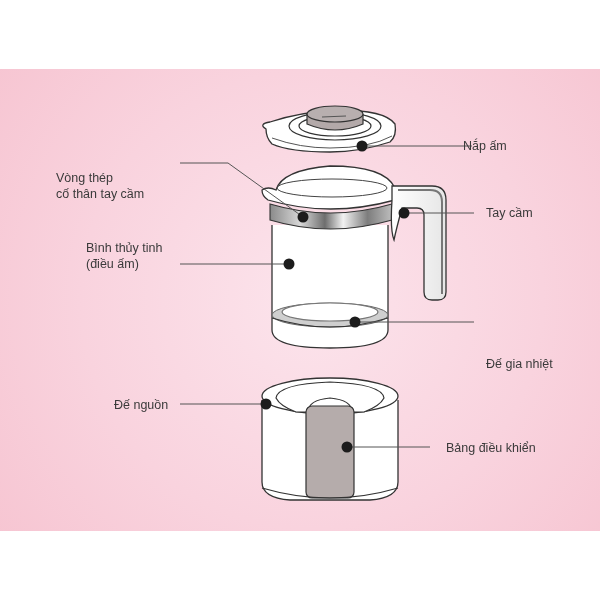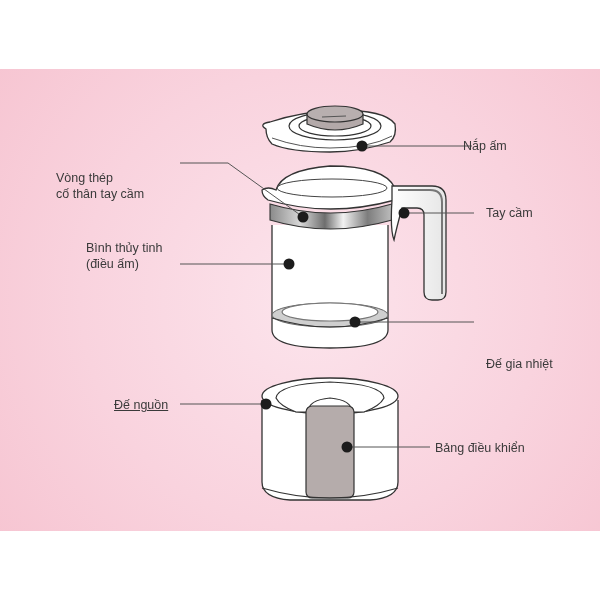--- a/index.html
+++ b/index.html
@@ -103,15 +103,15 @@
 
 <div class="label" style="left:486px; top:205px;">Tay cầm</div>
 
 <div class="label" style="left:86px; top:240px;">
   <div>Bình thủy tinh</div>
   <div>(điều ấm)</div>
 </div>
 
 <div class="label" style="left:486px; top:315px;margin-top:41px;">Đế gia nhiệt</div>
 
-<div class="label" style="left:114px; top:397px;text-decoration:underline;">Đế nguồn</div>
+<div class="label" style="left:114px; top:397px;">Đế nguồn</div>
 
-<div class="label" style="left:435px; top:440px;">Bảng điều khiển</div>
+<div class="label" style="left:446px; top:440px;">Bảng điều khiển</div>
 
 </body></html>

